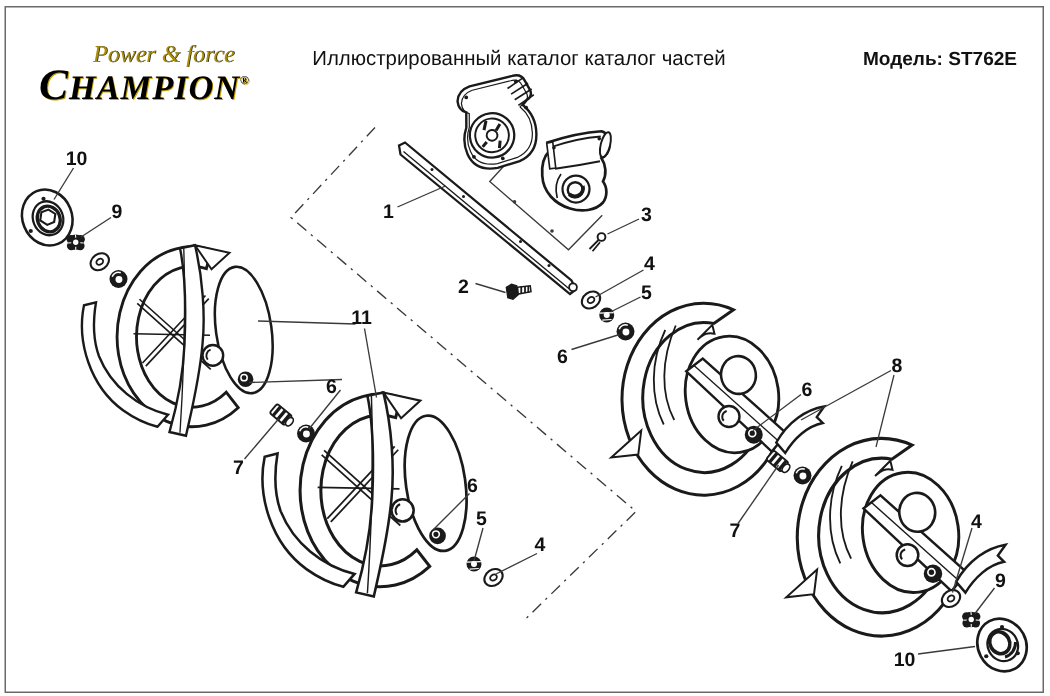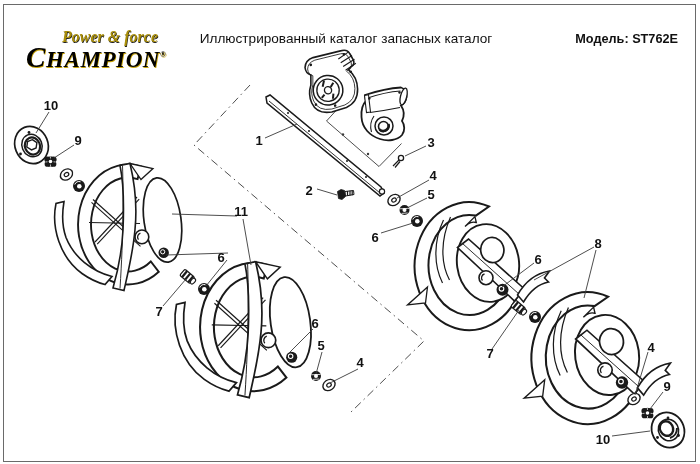--- a/index.html
+++ b/index.html
@@ -5,33 +5,33 @@
   html,body{margin:0;padding:0;}
   body{width:700px;height:464px;background:#ffffff;position:relative;overflow:hidden;
        font-family:"Liberation Sans",sans-serif;}
   #frame{position:absolute;left:3px;top:4px;width:691px;height:456px;border:1.2px solid #6a6a6a;}
   #logo{position:absolute;left:26px;top:1px;font-family:"Liberation Serif",serif;
         font-style:italic;font-weight:bold;color:#000;font-size:23px;letter-spacing:0.6px;
         text-shadow:0.6px 0.6px 0 #c8a409;margin-top:40px;}
   #logo .bigC{font-size:29px;}
   #logo .reg{font-size:8px;vertical-align:10px;letter-spacing:0;}
   #pf{position:absolute;left:62px;top:28px;font-family:"Liberation Serif",serif;
-      font-style:italic;font-weight:bold;color:#a98e08;font-size:16px;
+      font-style:italic;font-weight:normal;color:#a98e08;font-size:16px;
       text-shadow:0.5px 0.5px 0 #222;}
   #title{position:absolute;left:196px;top:31px;width:300px;text-align:center;
          font-size:13.6px;color:#111;}
   #model{position:absolute;right:22px;top:32px;font-size:12.7px;color:#111;font-weight:bold;}
   svg{position:absolute;left:0;top:0;}
 </style>
 </head>
 <body>
 <div id="frame"></div>
 <div id="logo"><span class="bigC">C</span>HAMPION<span class="reg">®</span></div>
 <div id="pf">Power &amp; force</div>
-<div id="title">Иллюстрированный каталог запасных каталог</div>
+<div id="title">Иллюстрированный каталог каталог частей</div>
 <div id="model">Модель: ST762E</div>
 
 <svg width="700" height="464" viewBox="0 0 700 464">
 <defs>
 
 <g id="augL">
   <path d="M 12.9,-58 A 50,60 0 1 0 30.8,47.3 L 22.8,37 A 37,47 0 1 1 9.6,-45.4 Z" fill="#fff" stroke="#1a1a1a" stroke-width="1.9"></path>
   <g stroke="#1a1a1a" stroke-width="1.1">
     <line x1="-35" y1="-25" x2="14" y2="19"></line>
     <line x1="-36.5" y1="-22.2" x2="12.5" y2="21.8"></line>

